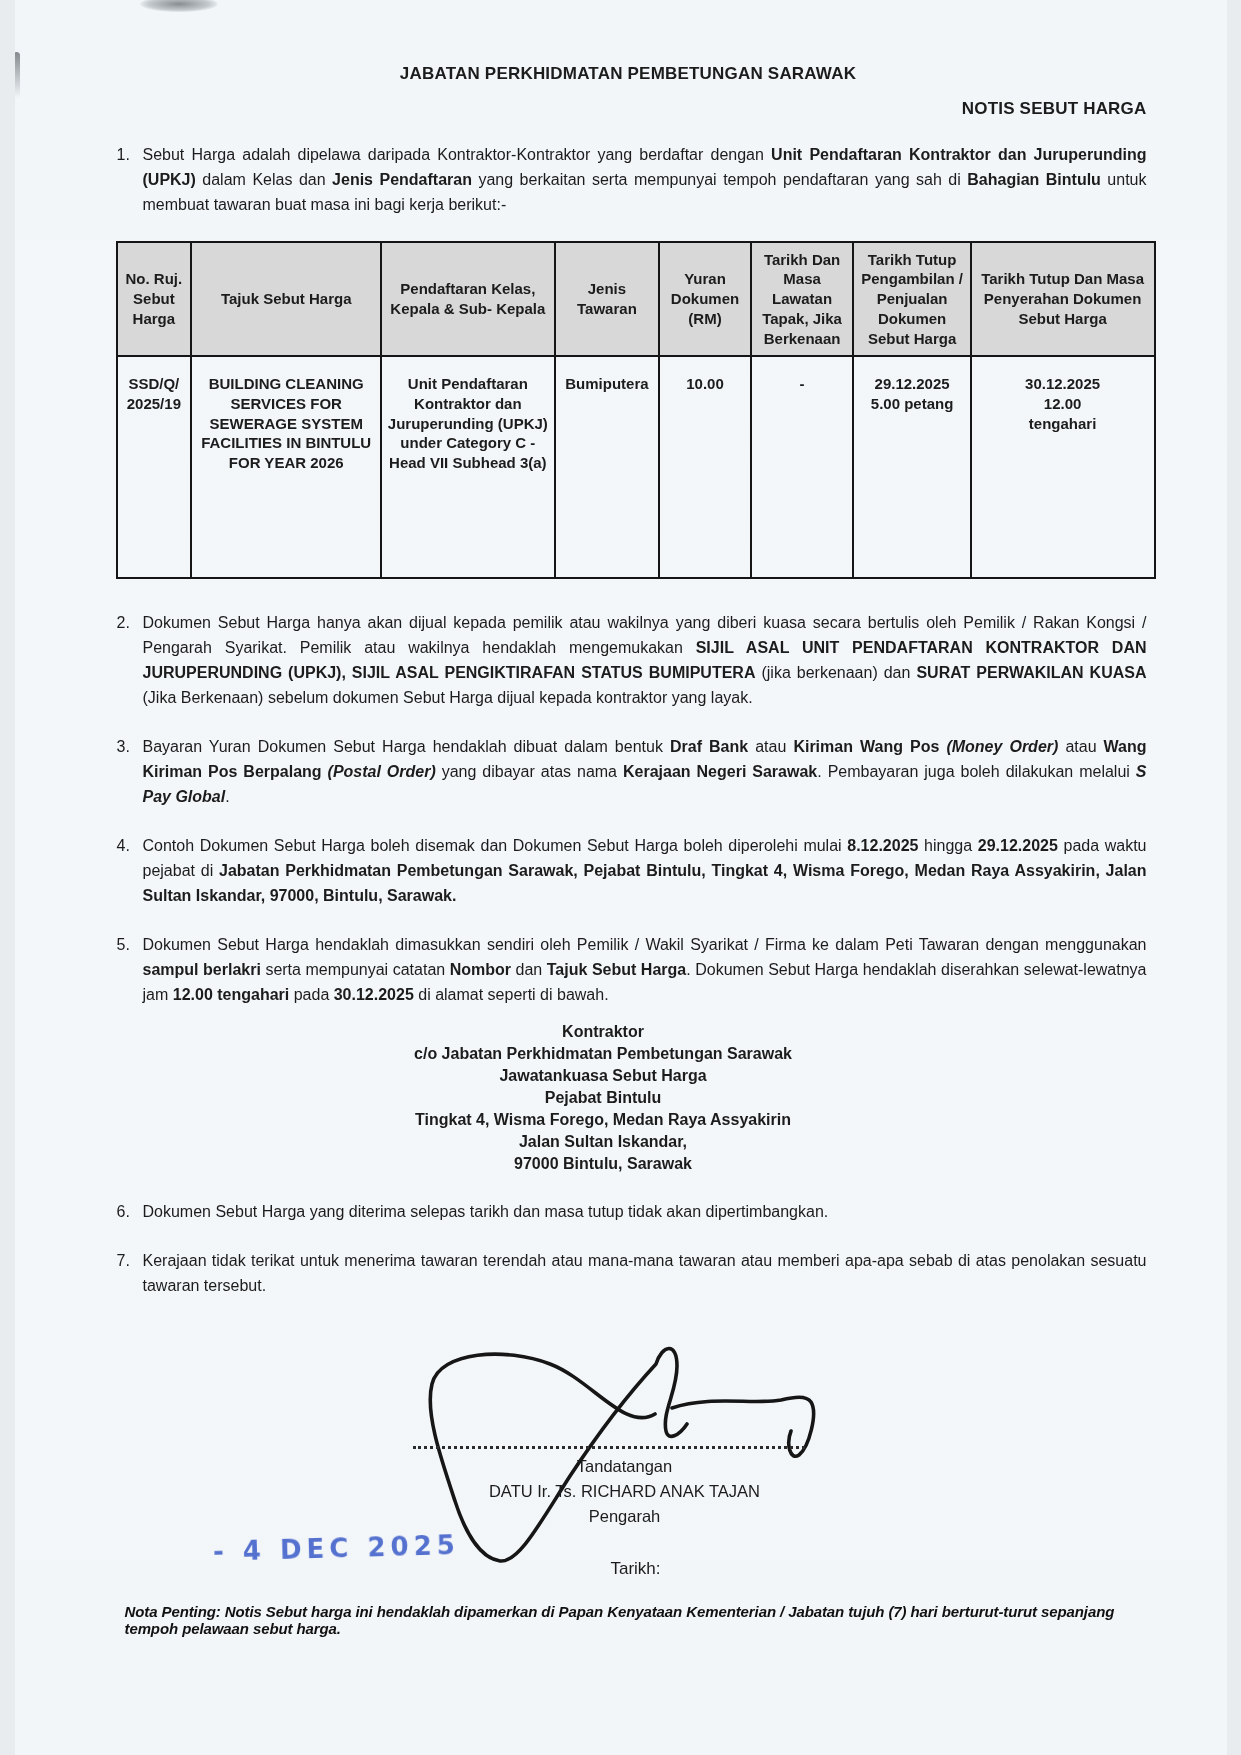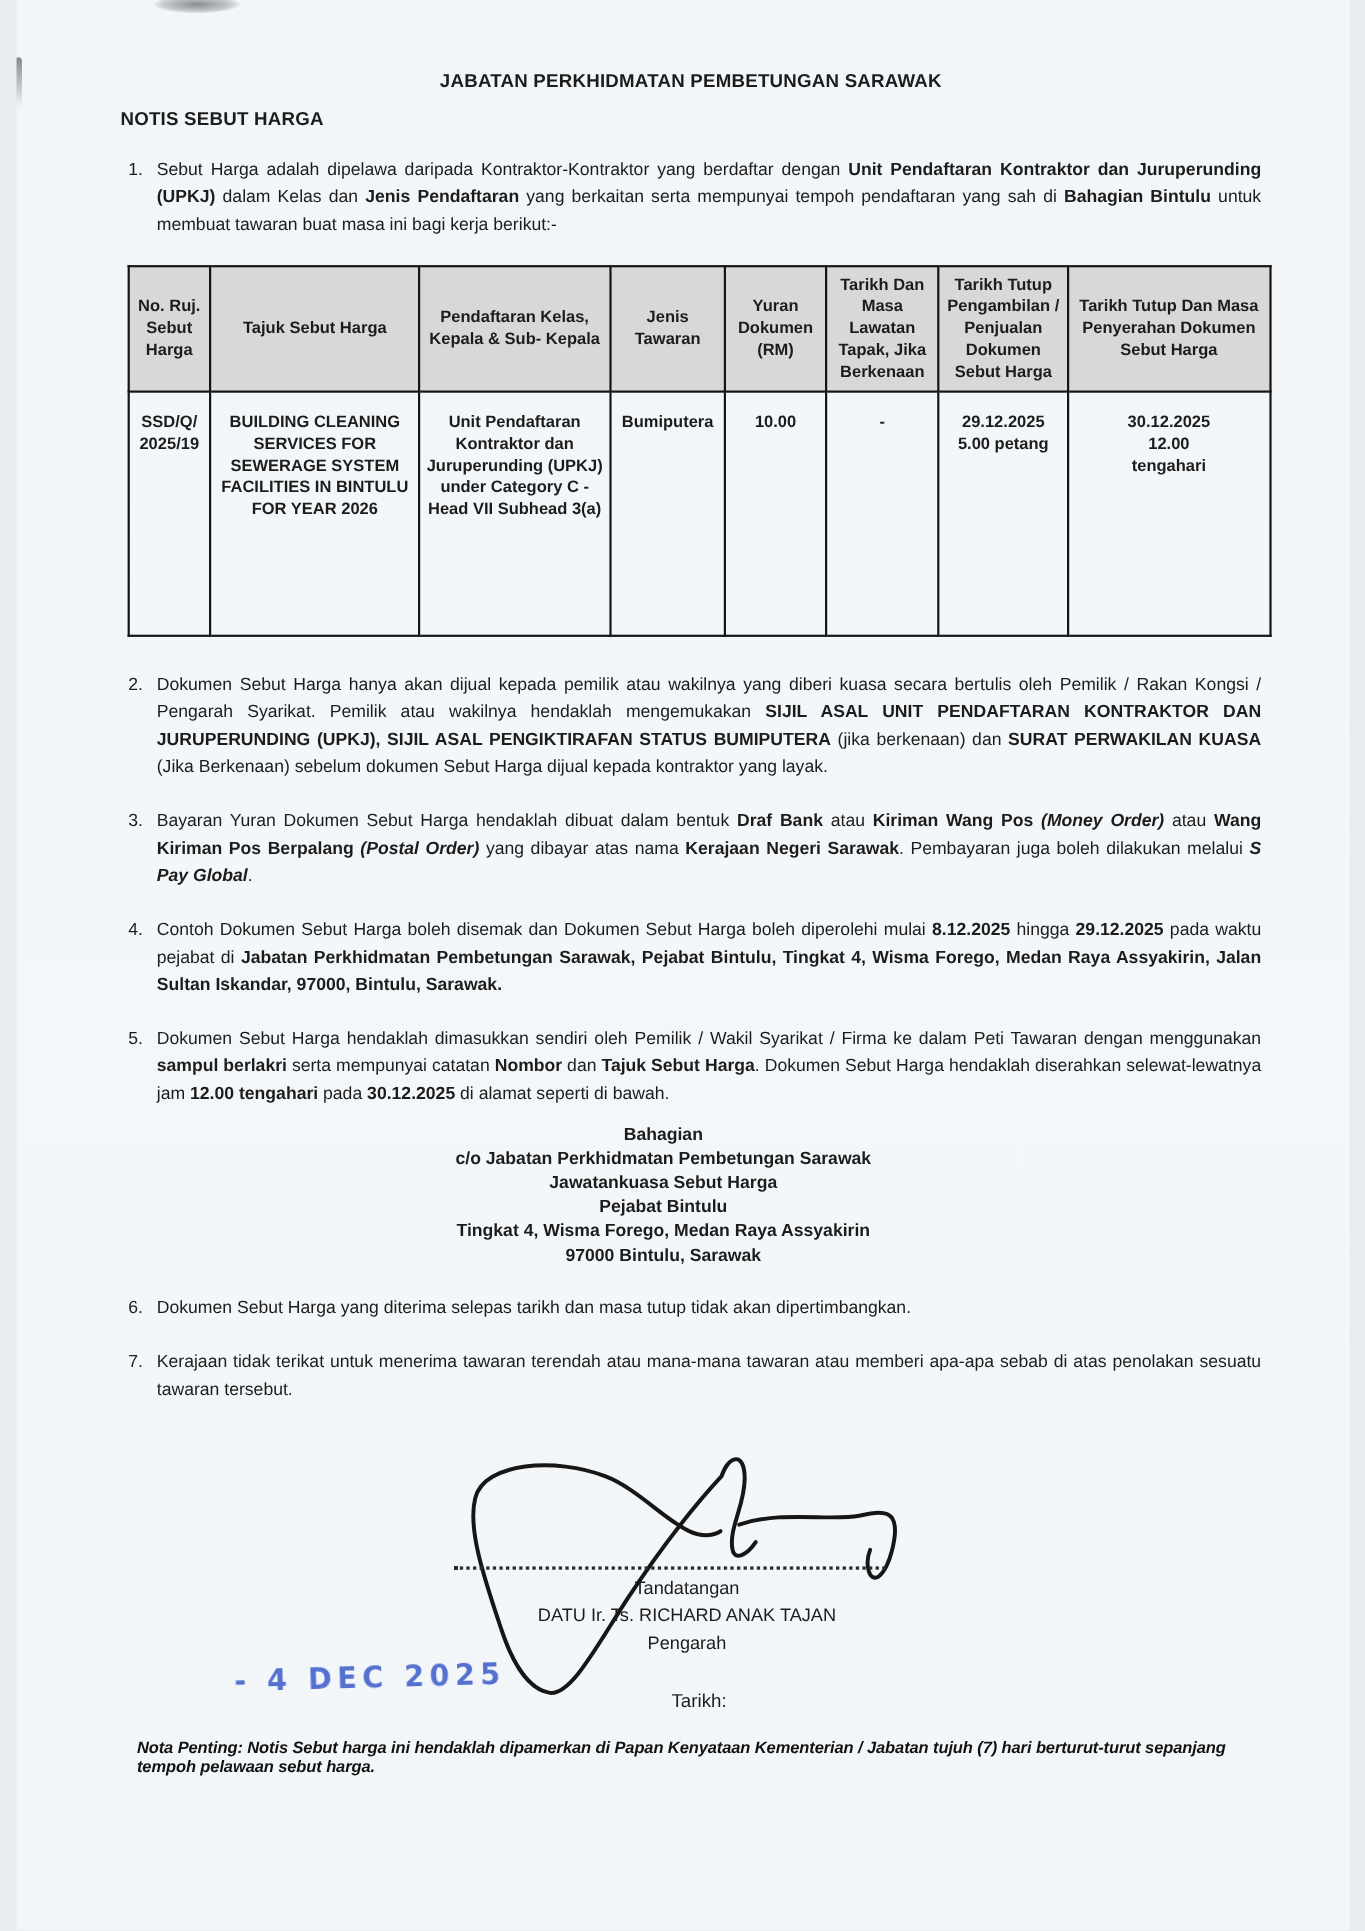--- a/index.html
+++ b/index.html
@@ -12,21 +12,21 @@
     color:#1c1c1c;
     overflow:hidden;
     box-sizing:border-box;
     padding:64px 80px 0 95px;
   }
   .smudge-a{position:absolute;left:125px;top:-4px;width:78px;height:16px;border-radius:50%;
     background:radial-gradient(ellipse at center,#30383d 0%,rgba(60,70,76,.45) 55%,rgba(60,70,76,0) 75%);opacity:.55;}
   .smudge-b{position:absolute;left:-2px;top:52px;width:7px;height:46px;border-radius:4px;
     background:linear-gradient(180deg,rgba(40,48,54,.55),rgba(40,48,54,0));}
   .doc-title{ text-align:center;font-weight:700;font-size:17px;letter-spacing:.2px;margin:0 0 15px 0;}
-  .doc-subtitle{text-align:left;font-weight:700;font-size:17px;letter-spacing:.2px;margin:0 0 23px 0;}
+  .doc-subtitle{text-align:right;font-weight:700;font-size:17px;letter-spacing:.2px;margin:0 0 23px 0;}
   .item{display:flex;margin:0 0 24px 0;font-size:16px;line-height:25px;}
   .item .num{flex:0 0 33px;padding-left:7px;box-sizing:border-box;}
   .item .txt{flex:1;text-align:justify;}
   table.quote{
     width:1040px;margin:14px 0 31px 6px;
     border-collapse:collapse;table-layout:fixed;
     font-size:15px;font-weight:700;line-height:1.32;
   }
   table.quote th,table.quote td{border:2.5px solid #151515;text-align:center;box-sizing:border-box;}
   table.quote th{background:var(--header-gray,#d8d8d8);height:114px;vertical-align:middle;padding:4px 3px;}
@@ -125,25 +125,26 @@
     <div class="num">4.</div>
     <div class="txt"><span>Contoh Dokumen Sebut Harga boleh disemak dan Dokumen Sebut Harga boleh diperolehi mulai </span><span style="font-weight: 700;">8.12.2025</span><span> hingga </span><span style="font-weight: 700;">29.12.2025</span><span> pada waktu pejabat di </span><span style="font-weight: 700;">Jabatan Perkhidmatan Pembetungan Sarawak, Pejabat Bintulu, Tingkat 4, Wisma Forego, Medan Raya Assyakirin, Jalan Sultan Iskandar, 97000, Bintulu, Sarawak.</span></div>
   </div>
 
   <div class="item" style="margin-bottom:14px;">
     <div class="num">5.</div>
     <div class="txt"><span>Dokumen Sebut Harga hendaklah dimasukkan sendiri oleh Pemilik / Wakil Syarikat / Firma ke dalam Peti Tawaran dengan menggunakan </span><span style="font-weight: 700;">sampul berlakri</span><span> serta mempunyai catatan </span><span style="font-weight: 700;">Nombor</span><span> dan </span><span style="font-weight: 700;">Tajuk Sebut Harga</span><span>. Dokumen Sebut Harga hendaklah diserahkan selewat-lewatnya jam </span><span style="font-weight: 700;">12.00 tengahari</span><span> pada </span><span style="font-weight: 700;">30.12.2025</span><span> di alamat seperti di bawah.</span></div>
   </div>
 
   <div class="address">
-      <div>Bahagian</div>
+      <div>Kontraktor</div>
       <div>c/o Jabatan Perkhidmatan Pembetungan Sarawak</div>
       <div>Jawatankuasa Sebut Harga</div>
       <div>Pejabat Bintulu</div>
       <div>Tingkat 4, Wisma Forego, Medan Raya Assyakirin</div>
+      <div>Jalan Sultan Iskandar,</div>
       <div>97000 Bintulu, Sarawak</div>
     </div>
 
   <div class="item">
     <div class="num">6.</div>
     <div class="txt"><span>Dokumen Sebut Harga yang diterima selepas tarikh dan masa tutup tidak akan dipertimbangkan.</span></div>
   </div>
 
   <div class="item" style="margin-bottom:0;">
     <div class="num">7.</div>

